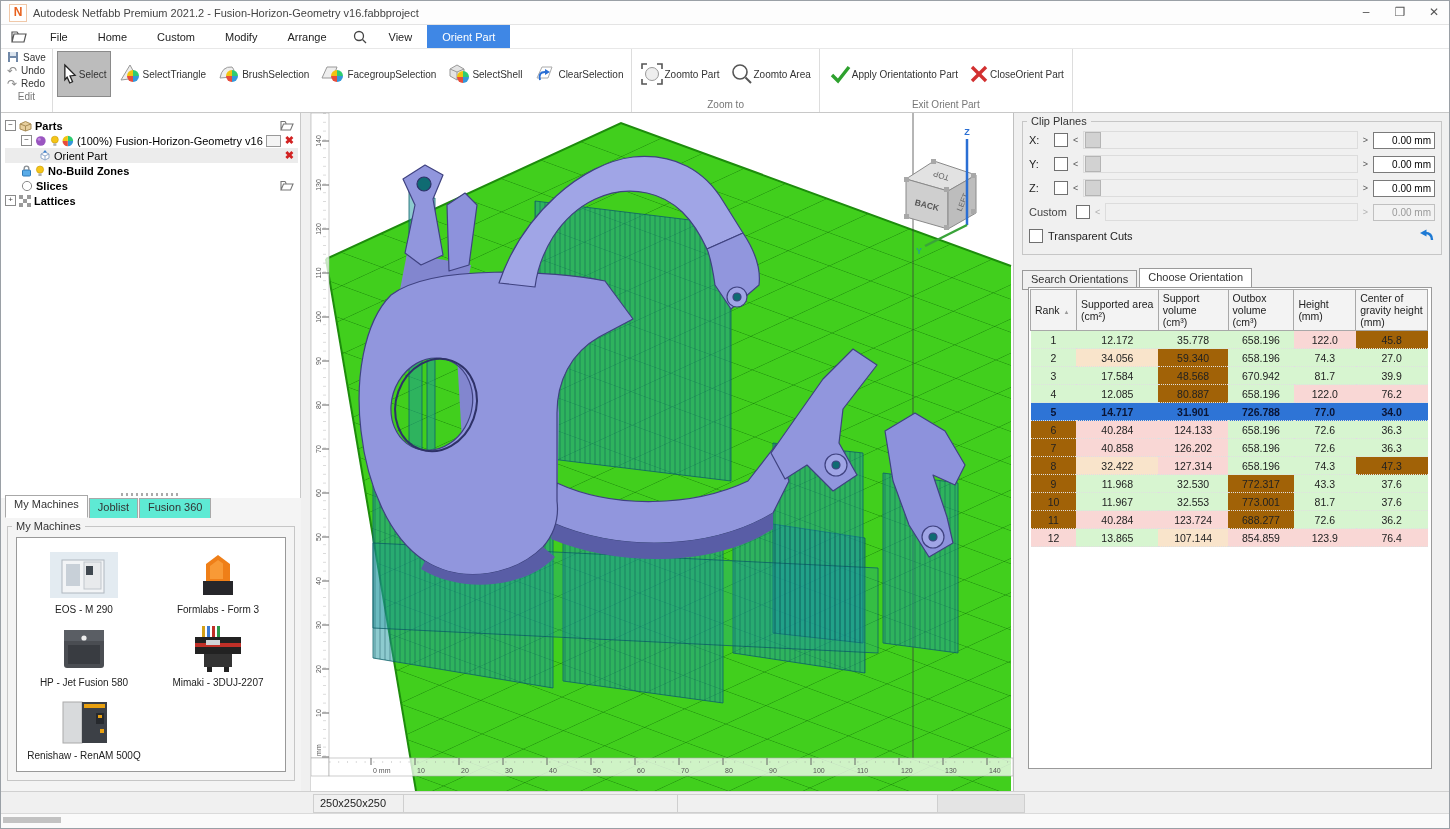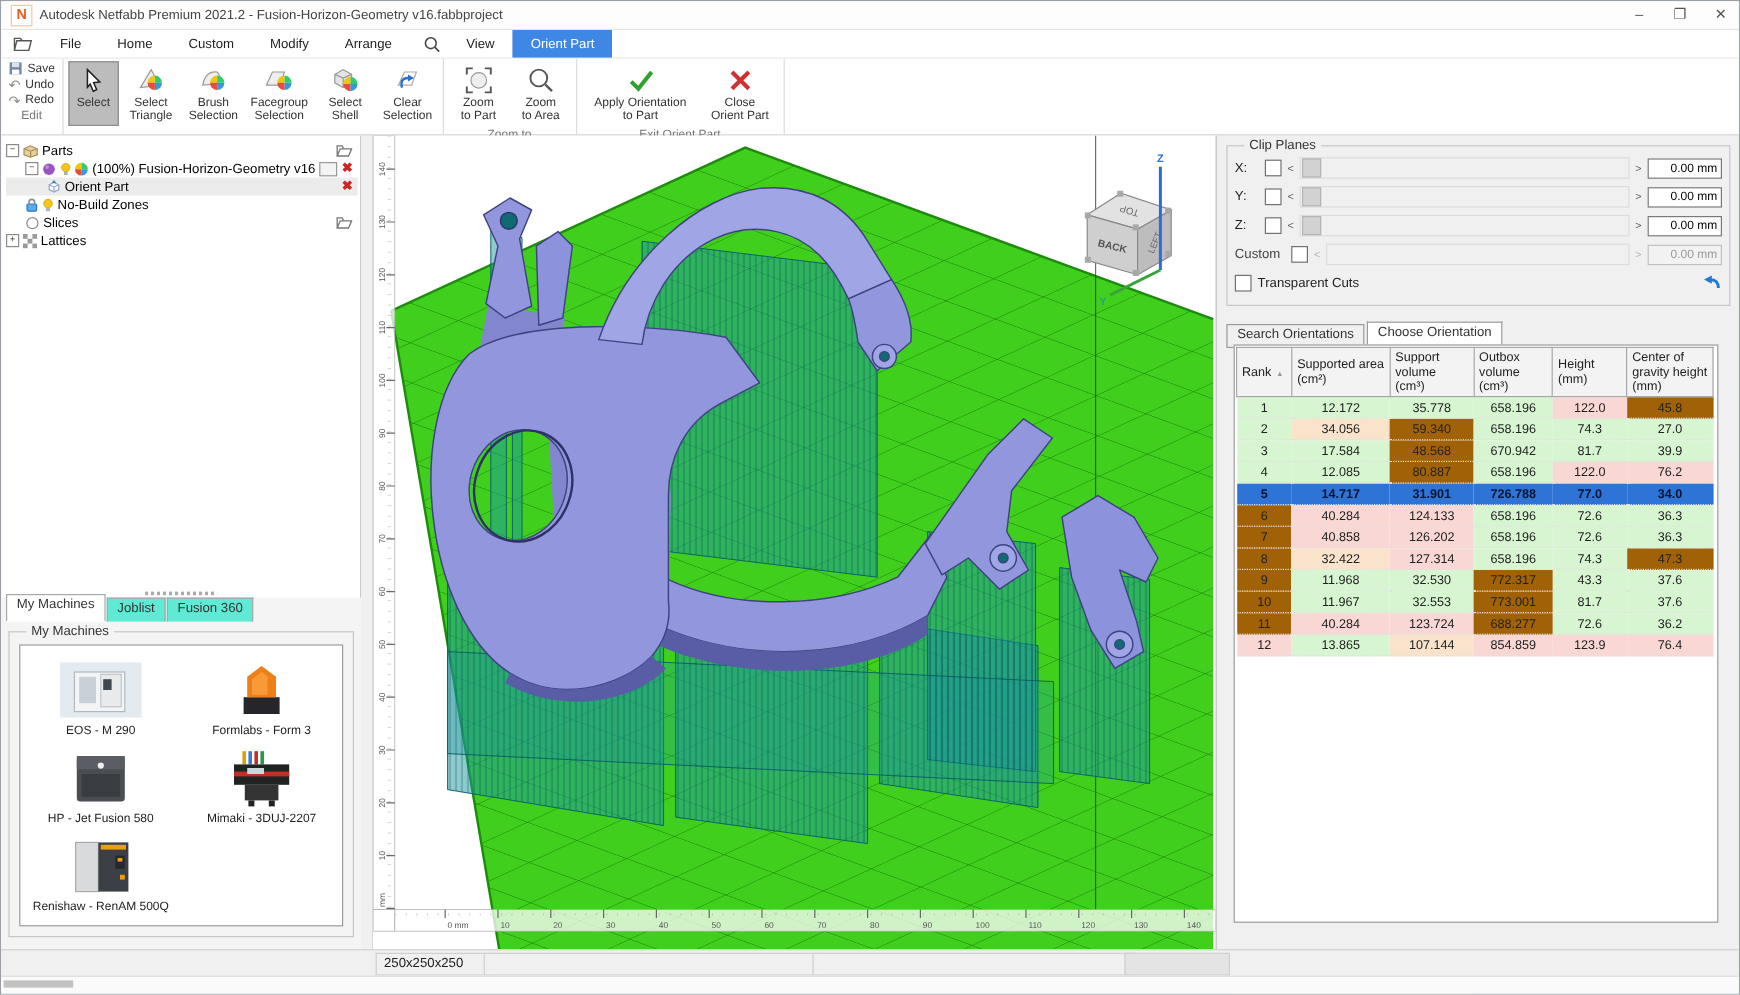--- a/index.html
+++ b/index.html
@@ -14,45 +14,45 @@
   
   #menubar{left:0;top:24px;width:1450px;height:24px;background:#fff;display:flex;align-items:stretch;border-bottom:1px solid #e8e8e8;}
   .mitem{padding:0 15px;font-size:11px;color:#222;display:flex;align-items:center;}
   .mitem.active{background:#3f87e5;color:#fff;}
   .micon{display:flex;align-items:center;padding:0 6px 0 10px;}
   
   #ribbon{left:0;top:48px;width:1450px;height:64px;background:#fff;border-bottom:1px solid #c8c8c8;display:flex;}
   .rgroup{display:flex;flex-direction:column;border-right:1px solid #ddd;}
   .rbtns{flex:1;display:flex;align-items:stretch;padding:2px 4px;gap:2px;}
   .glabel{text-align:center;font-size:10px;color:#777;padding:0 0 2px;}
-  .rbtn{display:flex;flex-direction:column;align-items:center;padding:2px 3px;min-width:42px;border:1px solid transparent;}
+  .rbtn{display:flex;flex-direction:row;align-items:center;padding:2px 3px;min-width:42px;border:1px solid transparent;}
   .rbtn .ic{height:26px;display:flex;align-items:center;justify-content:center;}
   .rbtn .lb{font-size:10px;color:#333;line-height:11px;text-align:center;}
   .rbtn.pressed{background:#bcbcbc;border:1px solid #8a8a8a;}
   .editcol{display:flex;flex-direction:column;justify-content:center;gap:2px;padding:2px 6px;}
   .editrow{display:flex;align-items:center;gap:4px;font-size:10px;color:#333;}
   .arrowg{color:#8a8a8a;font-size:12px;line-height:10px;}
   
   #leftpanel{left:0;top:112px;width:300px;height:678px;background:#fff;border-right:1px solid #c8c8c8;}
   .trow{display:flex;align-items:center;height:15px;font-size:11px;gap:3px;padding-right:4px;}
   .trow.sel{background:#ececec;}
   .trow .tlabel{white-space:nowrap;}
-  .bold{font-weight:normal;}
+  .bold{font-weight:bold;}
   .expander{width:9px;height:9px;border:1px solid #8a8a8a;background:#fff;font-size:8px;line-height:7px;text-align:center;color:#444;flex:none;}
   .redx{color:#d22222;font-weight:bold;font-size:11px;line-height:11px;}
   .rightic{margin-left:auto;display:flex;align-items:center;gap:4px;}
   .grip{height:7px;display:flex;align-items:center;justify-content:center;}
   .gripdots{width:60px;height:3px;background:repeating-linear-gradient(90deg,#aaa 0 2px,transparent 2px 5px);}
   
   #machines{left:0;top:497px;width:300px;height:293px;background:#f4f4f4;}
   .mtabs{display:flex;align-items:flex-end;height:20px;padding-left:4px;}
   .mtab{font-size:11px;padding:2px 8px;border:1px solid #a8a8a8;border-bottom:none;background:#5eead4;color:#333;margin-right:1px;height:15px;}
   .mtab.active{background:#fff;height:17px;border-bottom:1px solid #fff;position:relative;z-index:2;}
   .groupbox{position:absolute;border:1px solid #c6c6c6;}
-  .gbtitle{position:absolute;top:-7px;left:14px;background:#f4f4f4;padding:0 4px;font-size:11px;color:#333;text-align:right;}
+  .gbtitle{position:absolute;top:-7px;left:4px;background:#f4f4f4;padding:0 4px;font-size:11px;color:#333;text-align:right;}
   .machlist{position:absolute;left:8px;top:10px;right:8px;bottom:8px;background:#fff;border:1px solid #999;display:grid;grid-template-columns:1fr 1fr;align-content:start;padding-top:8px;}
   .mcard{display:flex;flex-direction:column;align-items:center;gap:2px;padding:4px 0;}
   .mcard .mlabel{font-size:10px;color:#222;}
   
   #vsplit{left:300px;top:112px;width:10px;height:678px;background:#f0f0f0;border-right:1px solid #d8d8d8;}
   #viewport{left:310px;top:112px;width:702px;height:678px;background:#fff;}
   
   #rightpanel{left:1012px;top:112px;width:438px;height:678px;background:#f0f0f0;border-left:1px solid #c0c0c0;}
   .cpgroup{position:absolute;left:8px;top:8px;width:418px;height:132px;border:1px solid #c6c6c6;}
   .cprow{display:flex;align-items:center;gap:5px;height:24px;padding:0 6px;}

